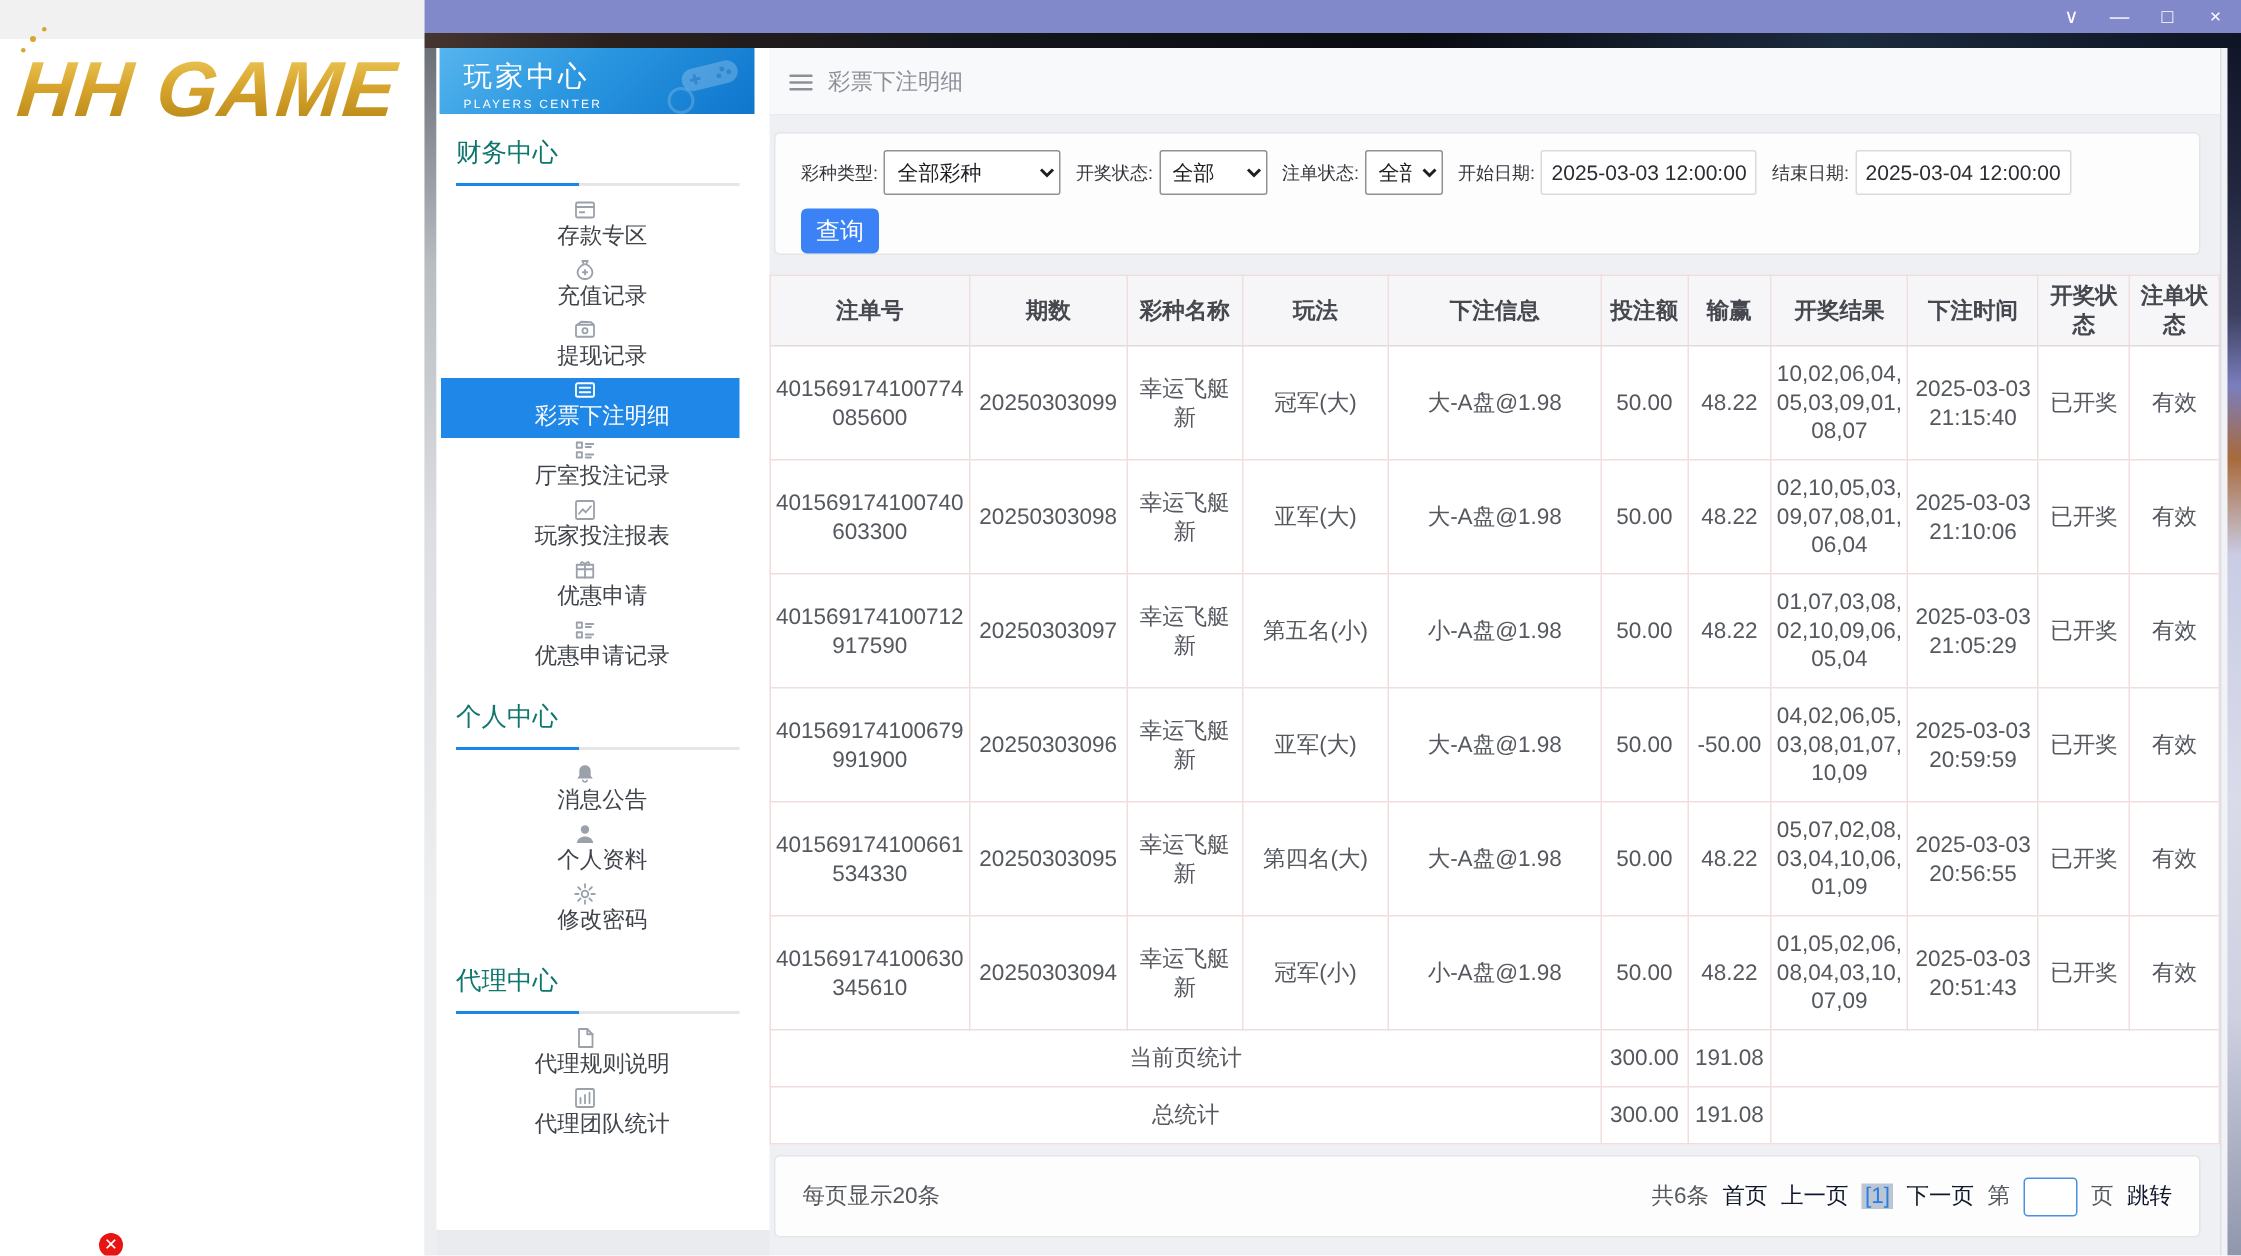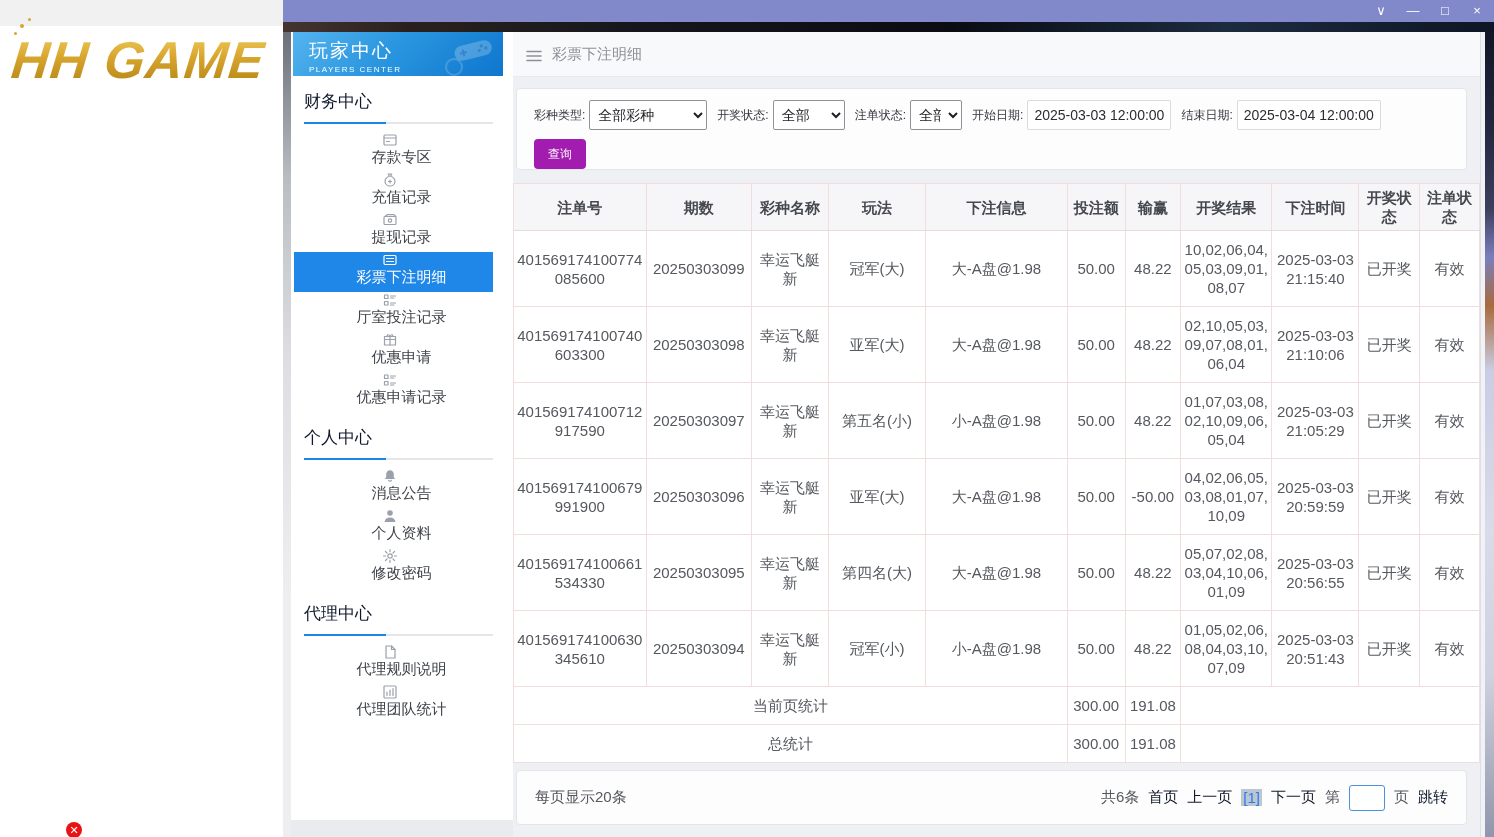--- a/index.html
+++ b/index.html
@@ -34,21 +34,21 @@
   .side-shadow { position:absolute; left:0; top:32px; width:8px; bottom:0;
     background:linear-gradient(180deg,#6a6f78 0%,#b9bcc1 18%,#dcdee1 40%,#eceef0 70%,#eceef0 100%); }
   .sidebar { position:absolute; left:8px; top:32px; width:222px; height:788px; background:#ffffff; overflow:hidden; }
   .sidebar-foot { position:absolute; left:8px; top:820px; width:222px; height:17px; background:#e9ebee; }
   .side-header { position:relative; margin:0 10px 0 2px; height:44px;
     background:linear-gradient(135deg,#55b4ee 0%,#2a96e0 45%,#0f76cd 100%); color:#fff; padding:6px 0 0 16px; overflow:hidden; }
   .sh-title { font-size:19px; letter-spacing:2px; }
   .sh-sub { font-size:8px; letter-spacing:1.5px; margin-top:1px; }
   .sh-pad { position:absolute; right:8px; top:5px; opacity:.8; }
   .sh-circle { position:absolute; right:40px; top:26px; width:18px; height:18px; border:2px solid rgba(255,255,255,.18); border-radius:50%; }
-  .section-title { font-size:17px; color:#0f172a; padding:14px 0 9px 13px; }
+  .section-title { font-size:17px; color:#0f766e; padding:14px 0 9px 13px; }
   .section-underline { height:2px; margin:0 20px 8px 13px; background:#e4e6e9; position:relative; }
   .section-underline::before { content:""; position:absolute; left:0; top:0; width:82px; height:2px; background:#1a86e8; }
   .menu-item { display:flex; align-items:center; height:40px; margin:0 20px 0 3px; padding-left:16px; color:#3f434a; font-size:15px; cursor:pointer;flex-direction:column; }
   .menu-item .mi-icon { width:16px; height:16px; color:#9aa1ab; margin-right:24px; flex:0 0 16px; }
   .mi-icon svg { width:16px; height:16px; display:block; }
   .mi-label { flex:1; }
   .menu-item.active { background:#1f87e8; color:#fff; }
   .menu-item.active .mi-icon { color:#fff; }
   .mi-chevron { color:#fff; font-size:16px; padding-right:12px; }
   .s { fill:none; stroke:currentColor; stroke-width:1.2; stroke-linecap:round; stroke-linejoin:round; }
@@ -63,21 +63,21 @@
   .card { background:#fdfdfe; border:1px solid #e3e5e8; border-radius:4px; margin:0 13px 0 3px; }
   .filter-card { margin-top:11px; height:82px; padding:11px 17px; }
   .filter-row { display:flex; align-items:center; height:30px; }
   .f-label { font-size:12px; color:#33363b; margin-right:4px; white-space:nowrap; }
   .f-gap { width:10px; }
   select { height:30px; border:1px solid #8f9399; border-radius:2px; background:#fff; font-size:14px; color:#1d1f23; padding:0 4px; font-family:inherit; }
   .sel-lottery { width:118px; }
   .sel-draw { width:72px; }
   .sel-bet { width:52px; }
   .date-input { height:30px; width:144px; border:1px solid #d9dbdf; border-radius:2px; font-size:14px; color:#2a2d32; text-align:center; font-family:inherit; }
-  .btn-query { margin-top:9px; width:52px; height:30px; background:#a21caf; border:none; border-radius:4px; color:#fff; font-size:12px; cursor:pointer; font-family:inherit; }
+  .btn-query { margin-top:9px; width:52px; height:30px; background:#3b82f6; border:none; border-radius:4px; color:#fff; font-size:16px; cursor:pointer; font-family:inherit; }
 
   
   .table-card { margin-top:13px; }
   table.bets { width:100%; border-collapse:collapse; table-layout:fixed; background:#fff; }
   table.bets th, table.bets td { border:1px solid #f0dddd; text-align:center; vertical-align:middle;
     font-size:15px; padding:4px 2px; word-break:break-all; line-height:19px; }
   table.bets th { background:#f6f6f8; color:#45484e; font-weight:700; height:42px; border-bottom:1px solid #e9dada; }
   table.bets td { color:#55585e; }
   tr.data-row { height:76px; }
   tr.sum-row td { height:38px; }
@@ -177,20 +177,29 @@
         </div>
         <div class="menu-item">
           <span class="mi-icon">
             <svg viewBox="0 0 16 16">
               <rect x="2.5" y="3" width="3.5" height="3.5" class="s"></rect>
               <rect x="2.5" y="9.5" width="3.5" height="3.5" class="s"></rect>
               <path d="M8.5 4h5M8.5 11h5M8.5 6h3.5M8.5 13h3.5" class="s"></path>
             </svg>
           </span>
           <span class="mi-label">厅室投注记录</span>
+        </div>
+        <div class="menu-item">
+          <span class="mi-icon">
+            <svg viewBox="0 0 16 16">
+              <rect x="2" y="2" width="12" height="12" rx="1" class="s"></rect>
+              <path d="M4 10.5l2.5-3 2 2 3.5-4" class="s"></path>
+            </svg>
+          </span>
+          <span class="mi-label">玩家投注报表</span>
         </div>
         <div class="menu-item">
           <span class="mi-icon">
             <svg viewBox="0 0 16 16">
               <rect x="2.5" y="4.5" width="11" height="8.5" class="s"></rect>
               <path d="M8 4.5v8.5M2.5 7.5h11" class="s"></path>
               <path d="M5.5 4.5C4.5 3 6.5 1.5 8 4.5c1.5-3 3.5-1.5 2.5 0" class="s"></path>
             </svg>
           </span>
           <span class="mi-label">优惠申请</span>

